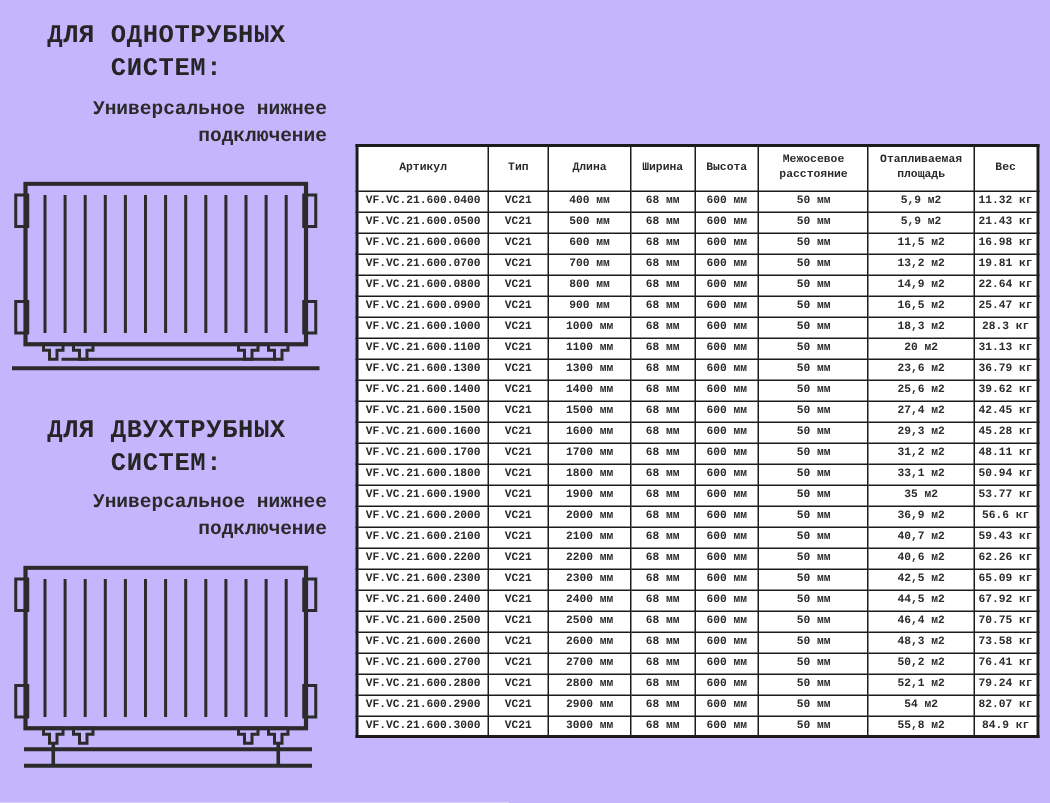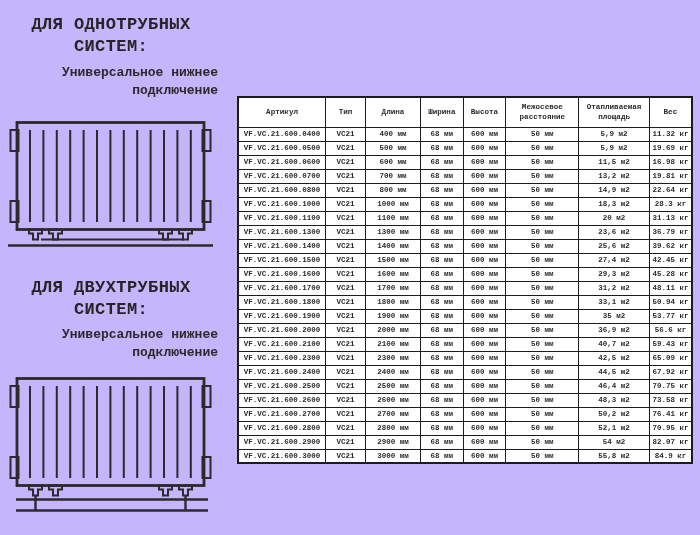--- a/index.html
+++ b/index.html
@@ -176,21 +176,21 @@
             <td>11.32 кг</td>
           </tr>
           <tr>
             <td>VF.VC.21.600.0500</td>
             <td>VC21</td>
             <td>500 мм</td>
             <td>68 мм</td>
             <td>600 мм</td>
             <td>50 мм</td>
             <td>5,9 м2</td>
-            <td>19.69 кг</td>
+            <td>21.43 кг</td>
           </tr>
           <tr>
             <td>VF.VC.21.600.0600</td>
             <td>VC21</td>
             <td>600 мм</td>
             <td>68 мм</td>
             <td>600 мм</td>
             <td>50 мм</td>
             <td>11,5 м2</td>
             <td>16.98 кг</td>
@@ -209,20 +209,30 @@
             <td>VF.VC.21.600.0800</td>
             <td>VC21</td>
             <td>800 мм</td>
             <td>68 мм</td>
             <td>600 мм</td>
             <td>50 мм</td>
             <td>14,9 м2</td>
             <td>22.64 кг</td>
           </tr>
           <tr>
+            <td>VF.VC.21.600.0900</td>
+            <td>VC21</td>
+            <td>900 мм</td>
+            <td>68 мм</td>
+            <td>600 мм</td>
+            <td>50 мм</td>
+            <td>16,5 м2</td>
+            <td>25.47 кг</td>
+          </tr>
+          <tr>
             <td>VF.VC.21.600.1000</td>
             <td>VC21</td>
             <td>1000 мм</td>
             <td>68 мм</td>
             <td>600 мм</td>
             <td>50 мм</td>
             <td>18,3 м2</td>
             <td>28.3 кг</td>
           </tr>
           <tr>
@@ -319,20 +329,30 @@
             <td>VF.VC.21.600.2100</td>
             <td>VC21</td>
             <td>2100 мм</td>
             <td>68 мм</td>
             <td>600 мм</td>
             <td>50 мм</td>
             <td>40,7 м2</td>
             <td>59.43 кг</td>
           </tr>
           <tr>
+            <td>VF.VC.21.600.2200</td>
+            <td>VC21</td>
+            <td>2200 мм</td>
+            <td>68 мм</td>
+            <td>600 мм</td>
+            <td>50 мм</td>
+            <td>40,6 м2</td>
+            <td>62.26 кг</td>
+          </tr>
+          <tr>
             <td>VF.VC.21.600.2300</td>
             <td>VC21</td>
             <td>2300 мм</td>
             <td>68 мм</td>
             <td>600 мм</td>
             <td>50 мм</td>
             <td>42,5 м2</td>
             <td>65.09 кг</td>
           </tr>
           <tr>
@@ -376,21 +396,21 @@
             <td>76.41 кг</td>
           </tr>
           <tr>
             <td>VF.VC.21.600.2800</td>
             <td>VC21</td>
             <td>2800 мм</td>
             <td>68 мм</td>
             <td>600 мм</td>
             <td>50 мм</td>
             <td>52,1 м2</td>
-            <td>70.95 кг</td>
+            <td>79.24 кг</td>
           </tr>
           <tr>
             <td>VF.VC.21.600.2900</td>
             <td>VC21</td>
             <td>2900 мм</td>
             <td>68 мм</td>
             <td>600 мм</td>
             <td>50 мм</td>
             <td>54 м2</td>
             <td>82.07 кг</td>

